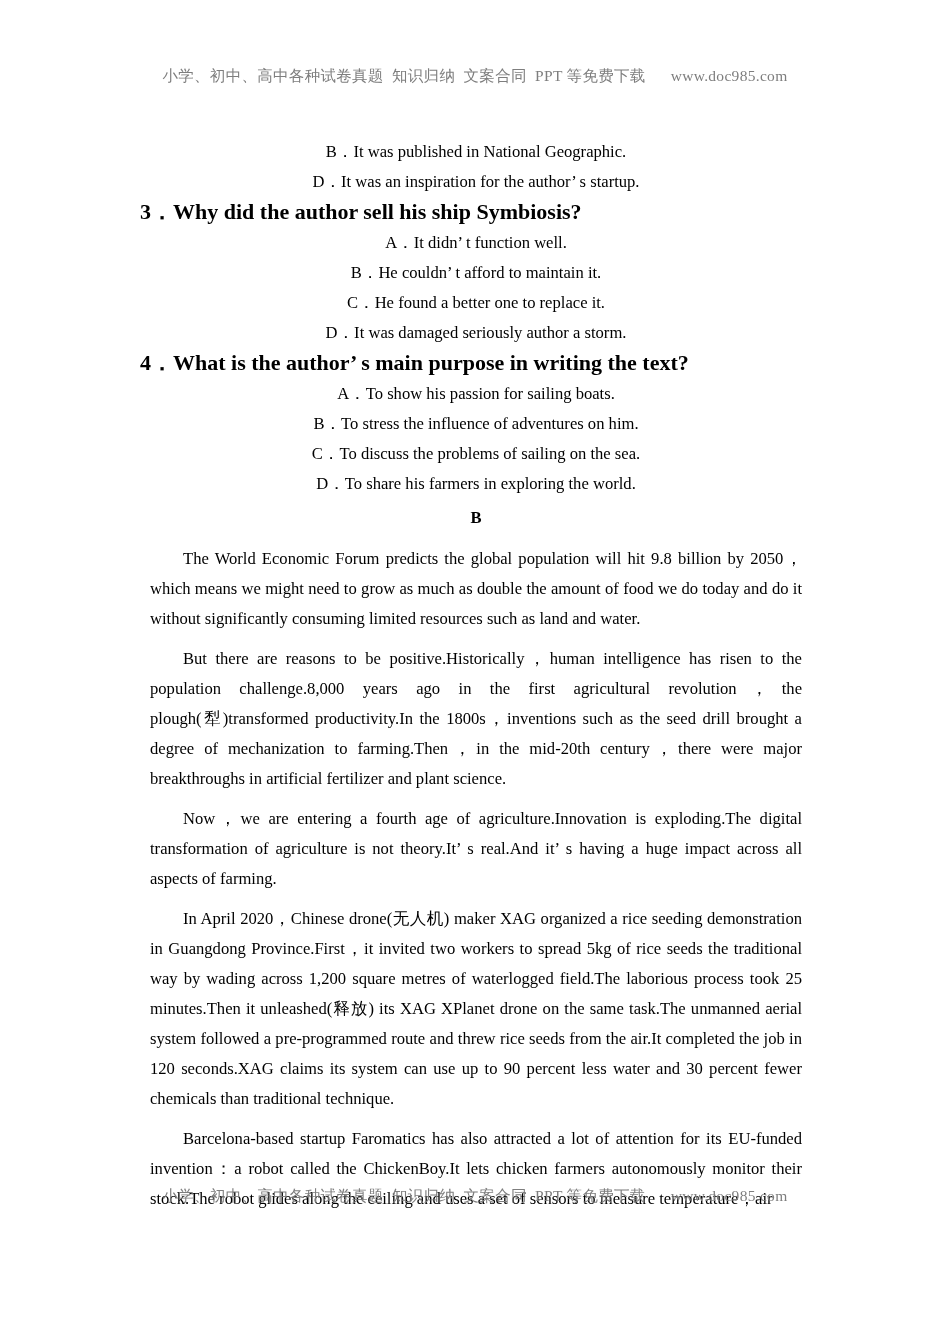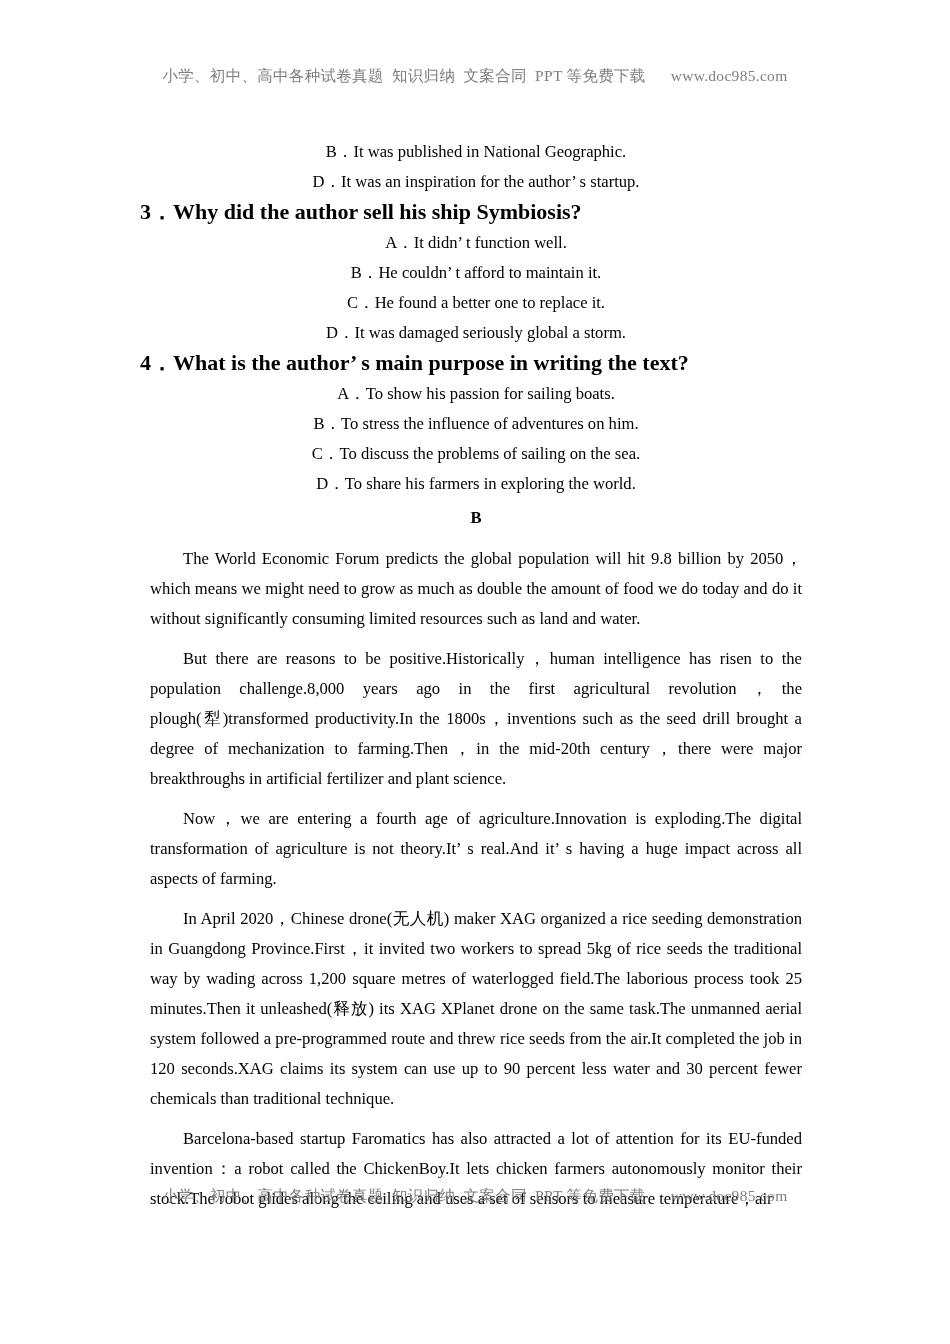--- a/index.html
+++ b/index.html
@@ -105,21 +105,21 @@
     <div class="opt">
       <span class="lbl">A．</span><span>It didn’ t function well.</span>
     </div>
     <div class="opt">
       <span class="lbl">B．</span><span>He couldn’ t afford to maintain it.</span>
     </div>
     <div class="opt">
       <span class="lbl">C．</span><span>He found a better one to replace it.</span>
     </div>
     <div class="opt">
-      <span class="lbl">D．</span><span>It was damaged seriously global a storm.</span>
+      <span class="lbl">D．</span><span>It was damaged seriously author a storm.</span>
     </div>
 
     <div class="qline">
       <span class="lbl">4．</span><span>What is the author’ s main purpose in writing the text?</span>
     </div>
     <div class="opt">
       <span class="lbl">A．</span><span>To show his passion for sailing boats.</span>
     </div>
     <div class="opt">
       <span class="lbl">B．</span><span>To stress the influence of adventures on him.</span>

